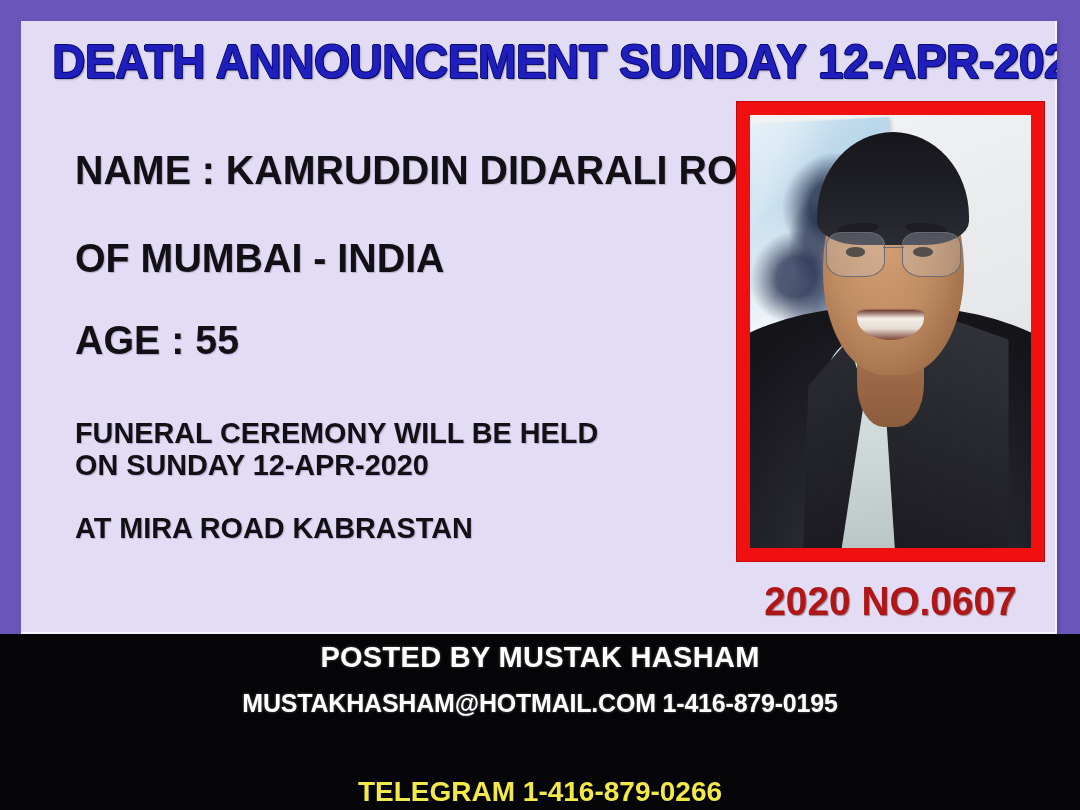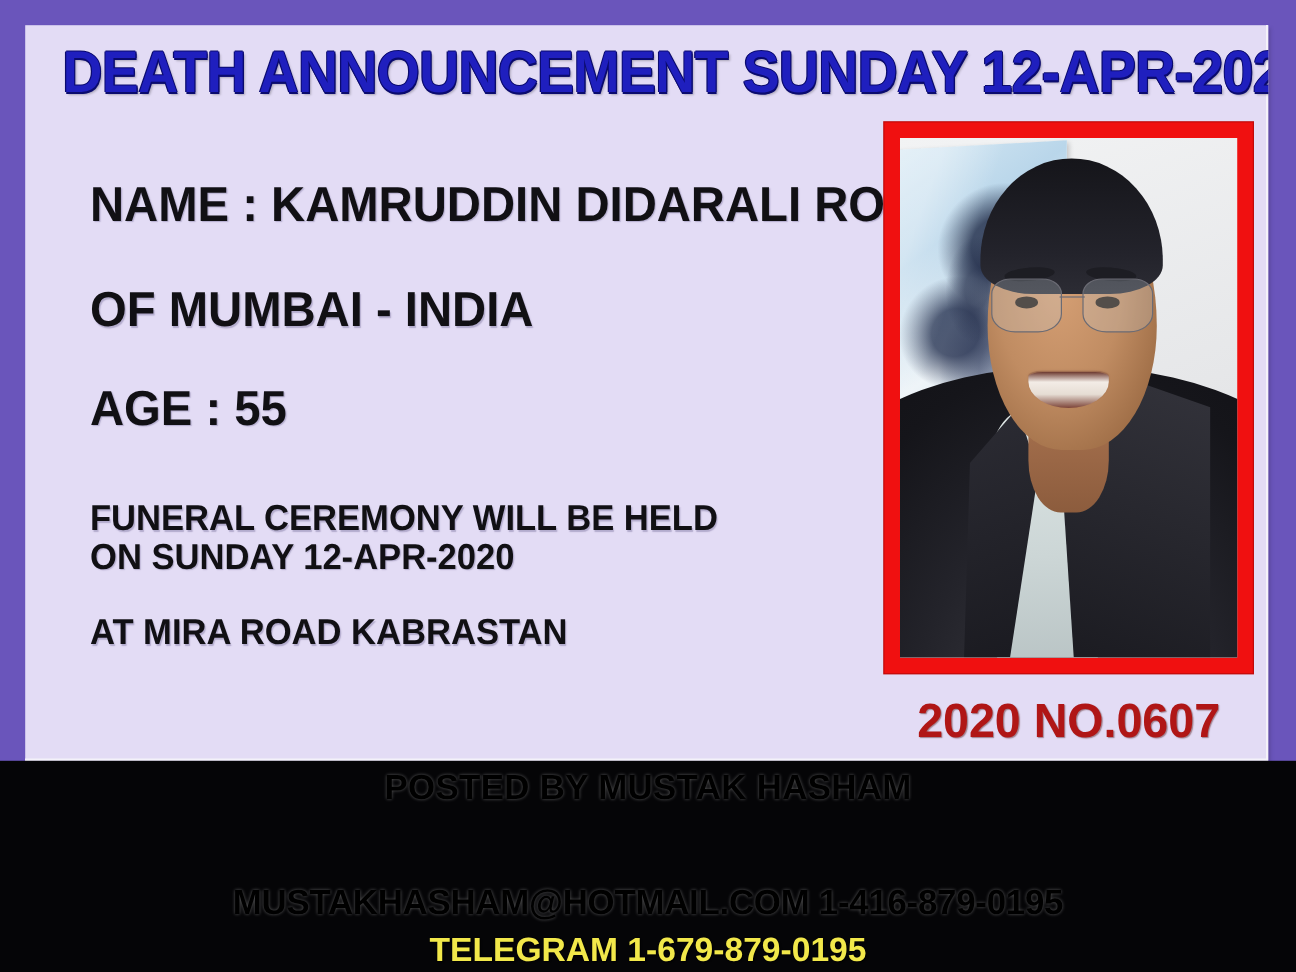--- a/index.html
+++ b/index.html
@@ -240,30 +240,30 @@
     top: 634px;
     width: 1080px;
     height: 176px;
     background: #050507;
     overflow: hidden;
   }
   .foot-line {
     position: absolute;
     left: 0; width: 1080px;
     text-align: center;
-    color: #000000;
+    color: #ffffff;
     font-family: "Liberation Sans", sans-serif;
     font-weight: 700;
     white-space: nowrap;
     text-shadow: 0 0 3px rgba(255,255,255,.35);
   }
   #foot-1 { top: 641px; font-size: 29px; letter-spacing: .3px; }
   #foot-2 { top: 671px; font-size: 30px; letter-spacing: -.2px; }
   #foot-3 { top: 702px; font-size: 30px; letter-spacing: -.2px; }
-  #foot-4 { top: 689px; font-size: 29px; letter-spacing: -.2px; margin-top: 48px; }
+  #foot-4 { top: 689px; font-size: 25px; letter-spacing: -.2px; }
   #foot-telegram {
     position: absolute;
     left: 0; top: 776px; width: 1080px;
     text-align: center;
     color: #f2e84a;
     font-family: "Liberation Sans Narrow", "Liberation Sans", sans-serif;
     font-weight: 700;
     font-size: 28px;
     white-space: nowrap;
     text-shadow: 1px 1px 1px rgba(0,0,0,.8);
@@ -319,15 +319,15 @@
   </div>
 
   <div id="footer"></div>
 
   <div class="foot-line" id="foot-1">POSTED BY MUSTAK HASHAM</div>
 
 
 
   <div class="foot-line" id="foot-4">MUSTAKHASHAM@HOTMAIL.COM 1-416-879-0195</div>
 
-  <div id="foot-telegram">TELEGRAM 1-679-879-0195</div>
+  <div id="foot-telegram">TELEGRAM 1-416-879-0266</div>
 
 </div>
 
 </body></html>

